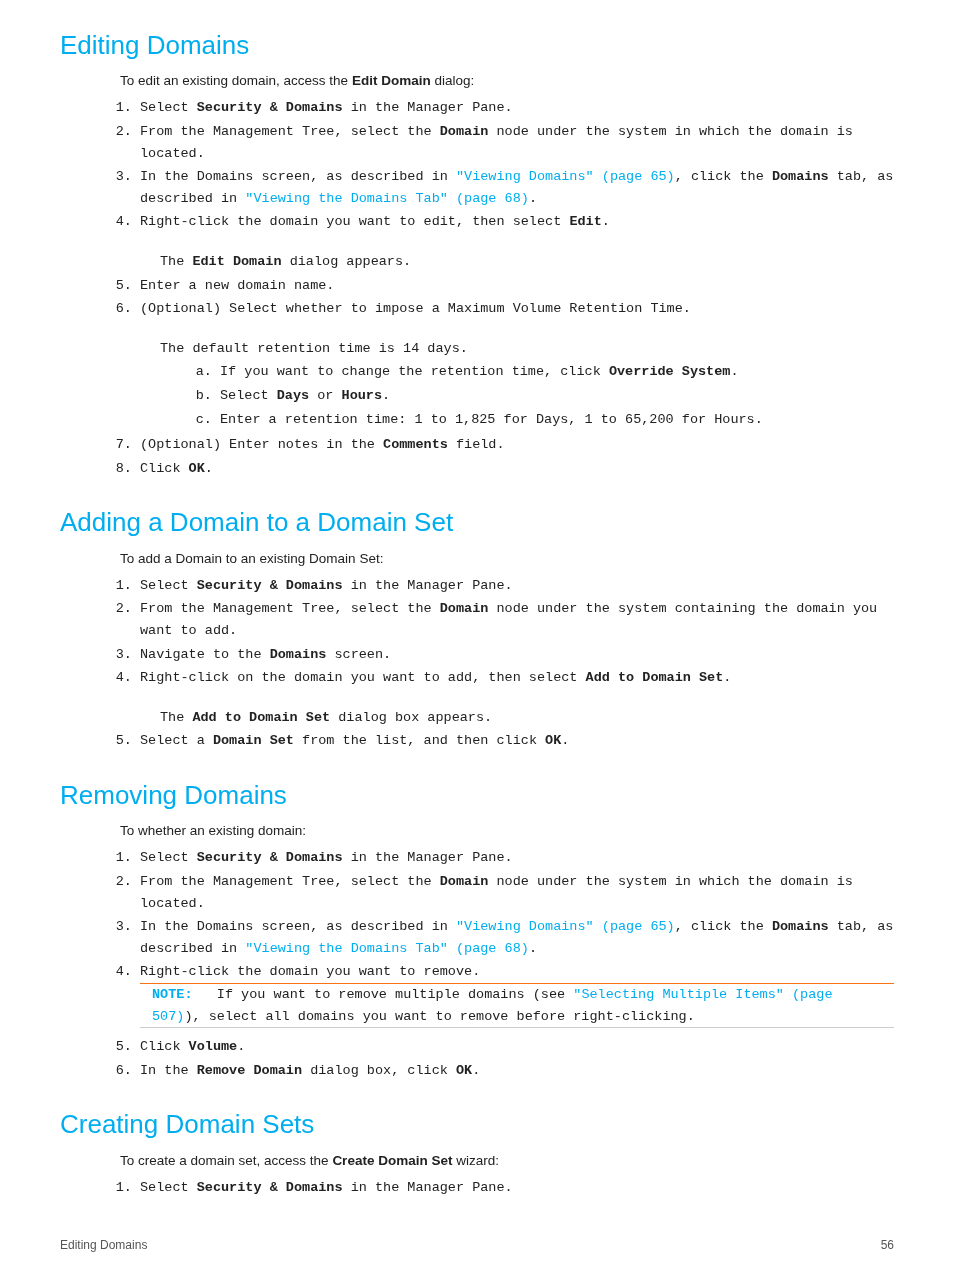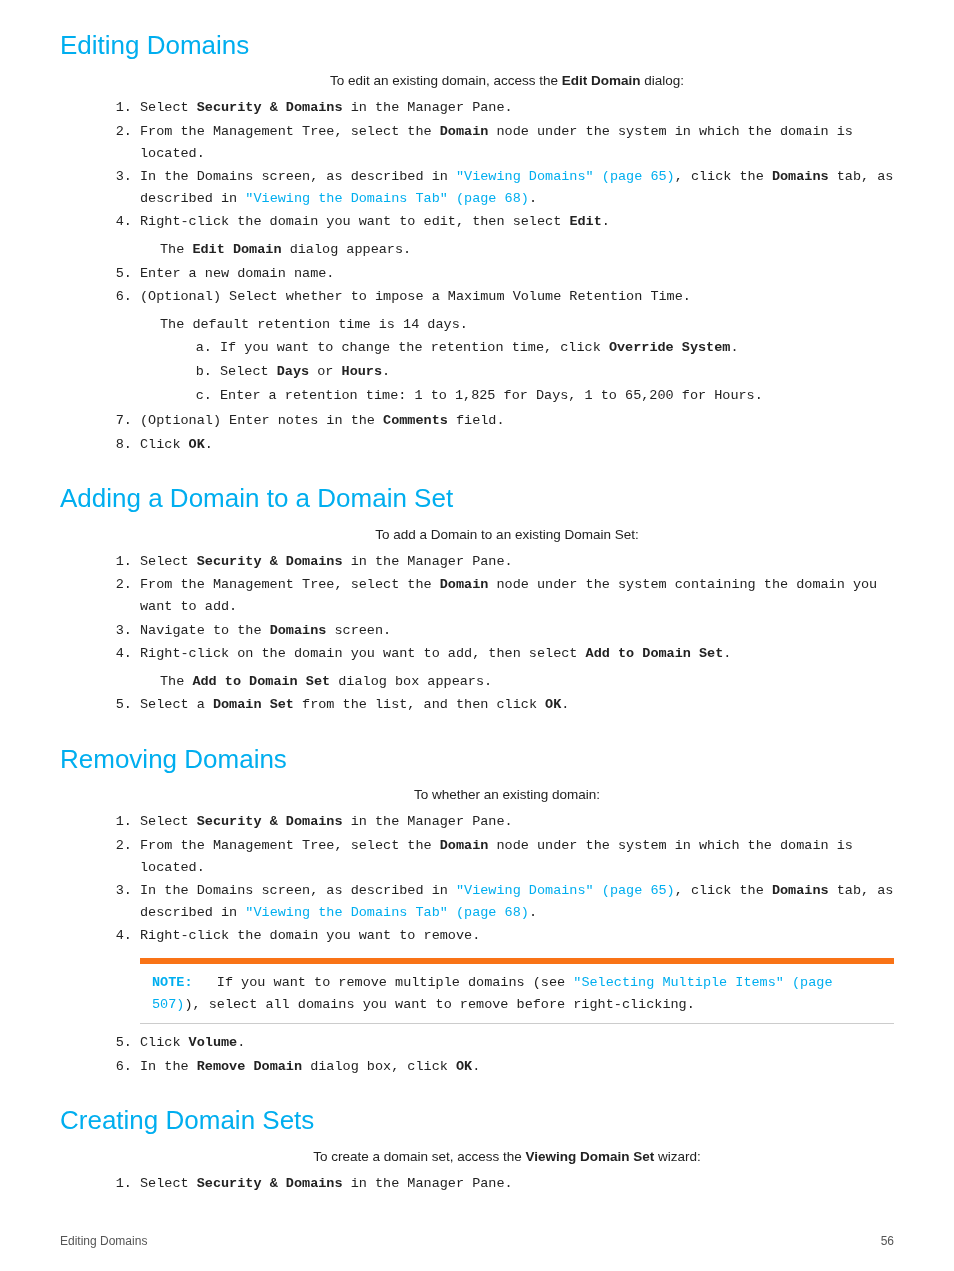--- a/index.html
+++ b/index.html
@@ -27,37 +27,36 @@
       font-weight: 300;
       color: #00aeef;
       margin-bottom: 10px;
       line-height: 1.2;
     }
 
     .section-intro {
       margin-left: 60px;
       margin-bottom: 6px;
       line-height: 1.5;
-      text-align: center;
     }
 
     ol {
       margin-left: 80px;
       margin-bottom: 4px;
       font-family: Liberation Mono, monospace;
     }
 
     ol li {
       line-height: 1.6;
       margin-bottom: 2px;
     }
 
     .sub-indent {
       margin-left: 20px;
-      margin-top: 6px;
+      margin-top: 18px;
       margin-bottom: 2px;
       line-height: 1.6;
     }
 
     .sub-list {
       list-style-type: lower-alpha;
       margin-left: 80px;
       margin-top: 2px;
     }
 
@@ -68,24 +67,24 @@
     b, strong {
       font-weight: bold;
     }
 
     a.link {
       color: #00aeef;
       text-decoration: none;
     }
 
     .note-box {
-      border-top: 6px solid #f97316;
+      border-top: 1px solid #f97316;
       border-bottom: 1px solid #cccccc;
-      padding: 8px 12px;
-      margin: 11px 0 8px 0;
+      padding: 0 12px;
+      margin: 0 0 8px 0;
       margin-left: 0;
       line-height: 1.6;
     }
 
     .note-label {
       color: #00aeef;
       font-weight: bold;
     }
   </style>
 </head>
@@ -148,21 +147,21 @@
       </div>
     </li>
     <li>Click <strong>Volume</strong>.</li>
     <li>In the <strong>Remove Domain</strong> dialog box, click <strong>OK</strong>.</li>
   </ol>
 </div>
 
 <div id="creating-domain-sets" class="section">
   <h2 class="section-title">Creating Domain Sets</h2>
   <p class="section-intro">
-    To create a domain set, access the <strong>Viewing Domain Set</strong> wizard:
+    To create a domain set, access the <strong>Create Domain Set</strong> wizard:
   </p>
   <ol>
     <li>Select <strong>Security &amp; Domains</strong> in the Manager Pane.</li>
   </ol>
 </div>
 
 <div style="position: relative; margin-top: 40px; display: flex; justify-content: space-between; font-size: 12px; color: #555555; border-top: none;">
   <span>Editing Domains</span>
   <span>56</span>
 </div>

